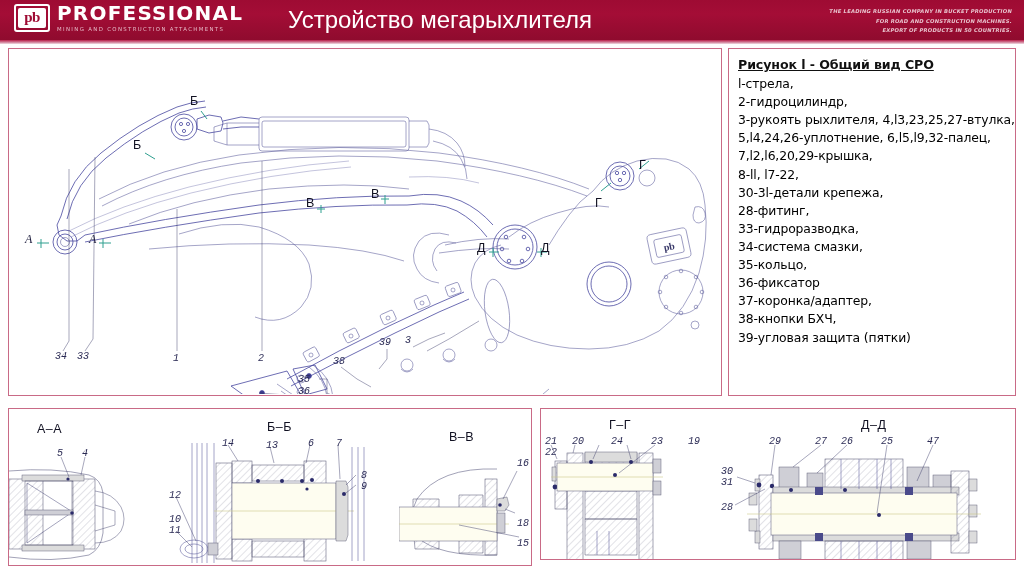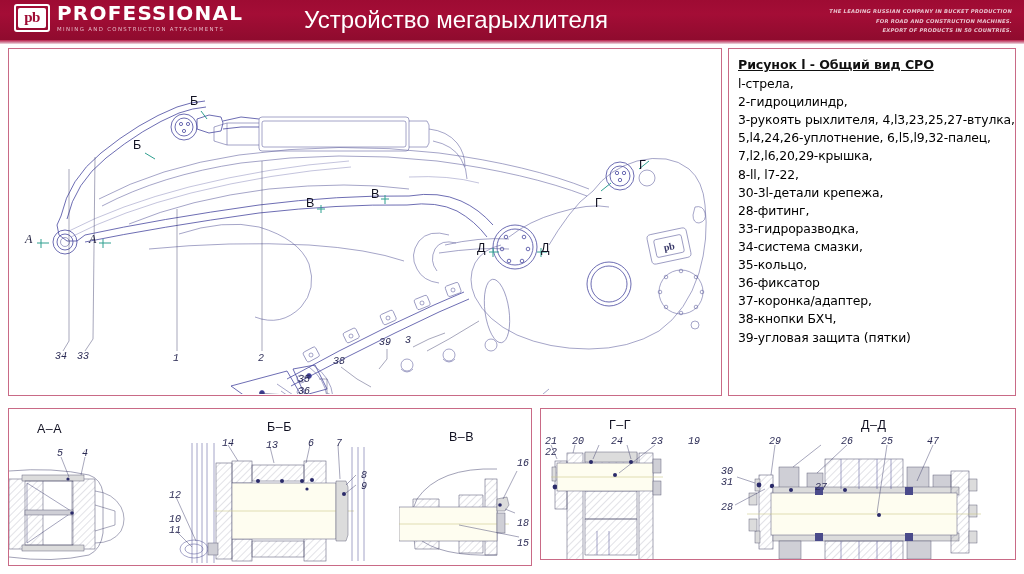--- a/index.html
+++ b/index.html
@@ -91,21 +91,20 @@
     left: 0; top: 0;
     width: 880px; height: 40px;
     display: flex;
     align-items: center;
     justify-content: center;
     color: #ffffff;
     font-size: 24px;
     font-weight: 400;
     font-family: "Liberation Sans", sans-serif;
     pointer-events: none;
-    margin-left: 16px;
   }
 
   .header-tagline {
     position: absolute;
     right: 12px; top: 7px;
     text-align: right;
     color: #e9c3ce;
     font-size: 5.2px;
     font-weight: bold;
     font-style: italic;
@@ -713,21 +712,21 @@
         <path d="M 56 14 L 52 44"></path>
         <path d="M 102 14 L 74 36"></path>
         <path d="M 128 14 L 98 42"></path>
         <path d="M 168 14 L 158 82"></path>
         <path d="M 214 14 L 198 50"></path>
         <path d="M 18 46 L 36 52"></path>
         <path d="M 16 74 L 46 58"></path>
       </g>
     </svg>
     <div class="dlabel" style="left:228px; top:28px;">29</div>
-    <div class="dlabel" style="left:274px; top:28px;margin-top:46px;">27</div>
+    <div class="dlabel" style="left:274px; top:28px;">27</div>
     <div class="dlabel" style="left:300px; top:28px;">26</div>
     <div class="dlabel" style="left:340px; top:28px;">25</div>
     <div class="dlabel" style="left:386px; top:28px;">47</div>
     <div class="dlabel" style="left:180px; top:58px;">30</div>
     <div class="dlabel" style="left:180px; top:69px;">31</div>
     <div class="dlabel" style="left:180px; top:94px;">28</div>
   </div>
 
 </div>
 

